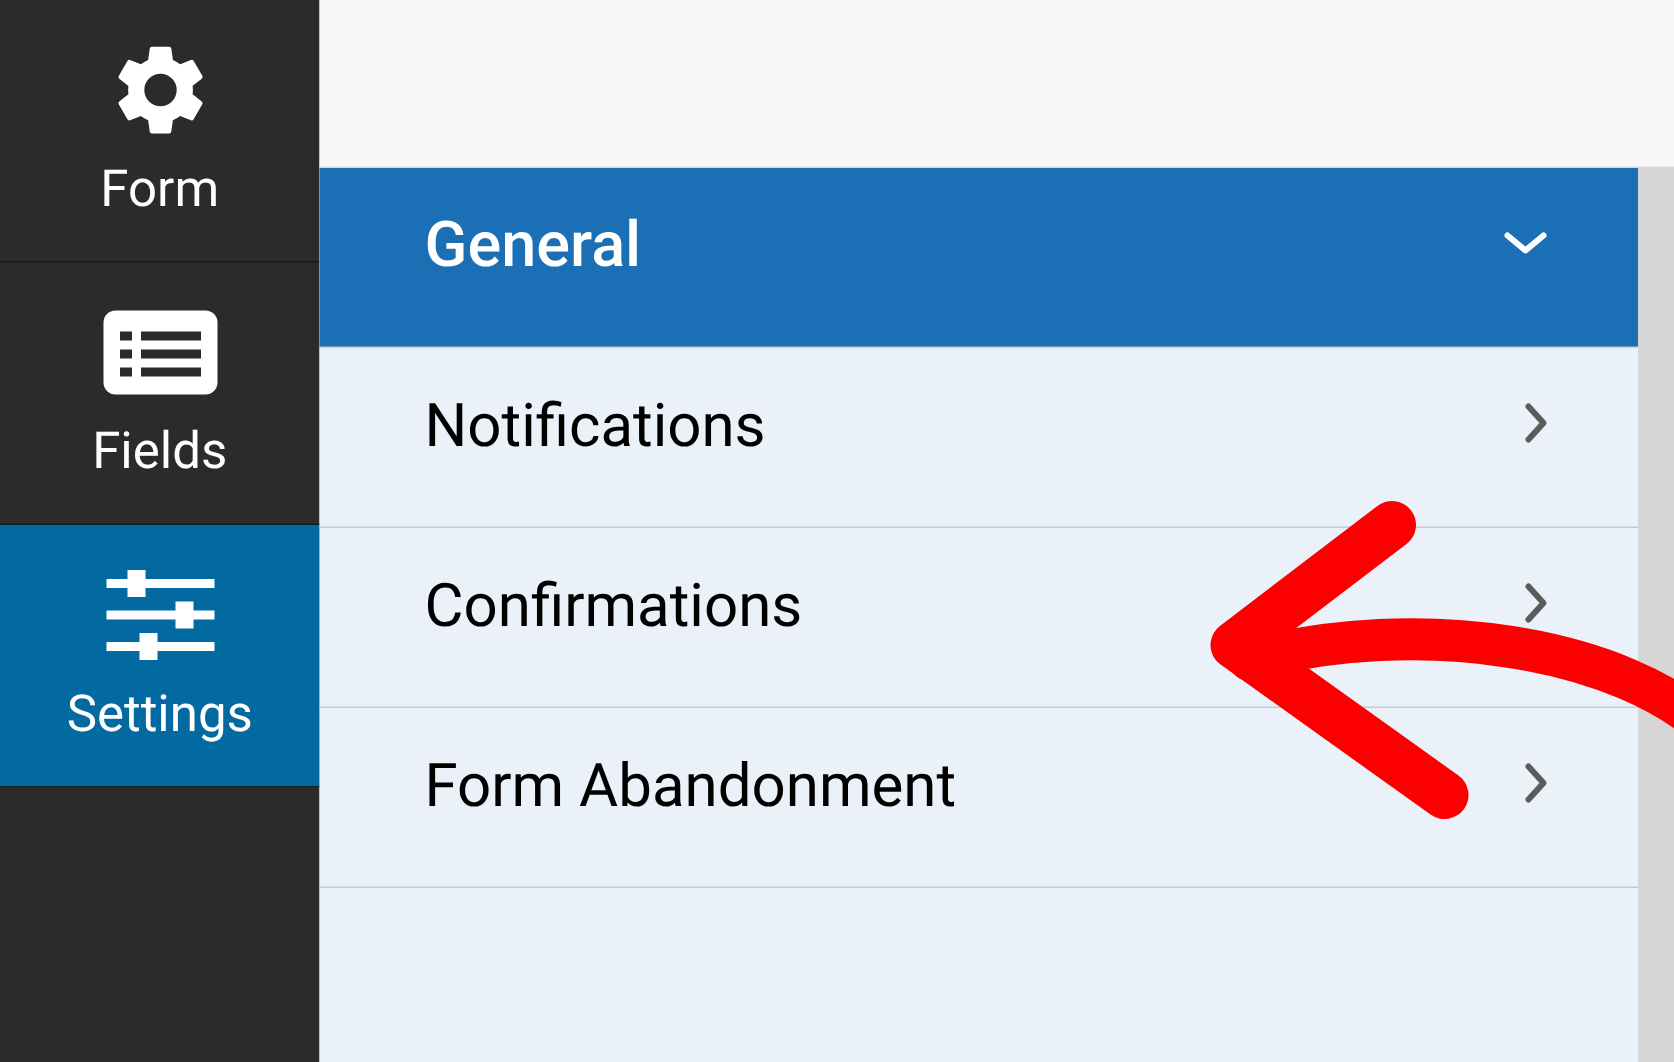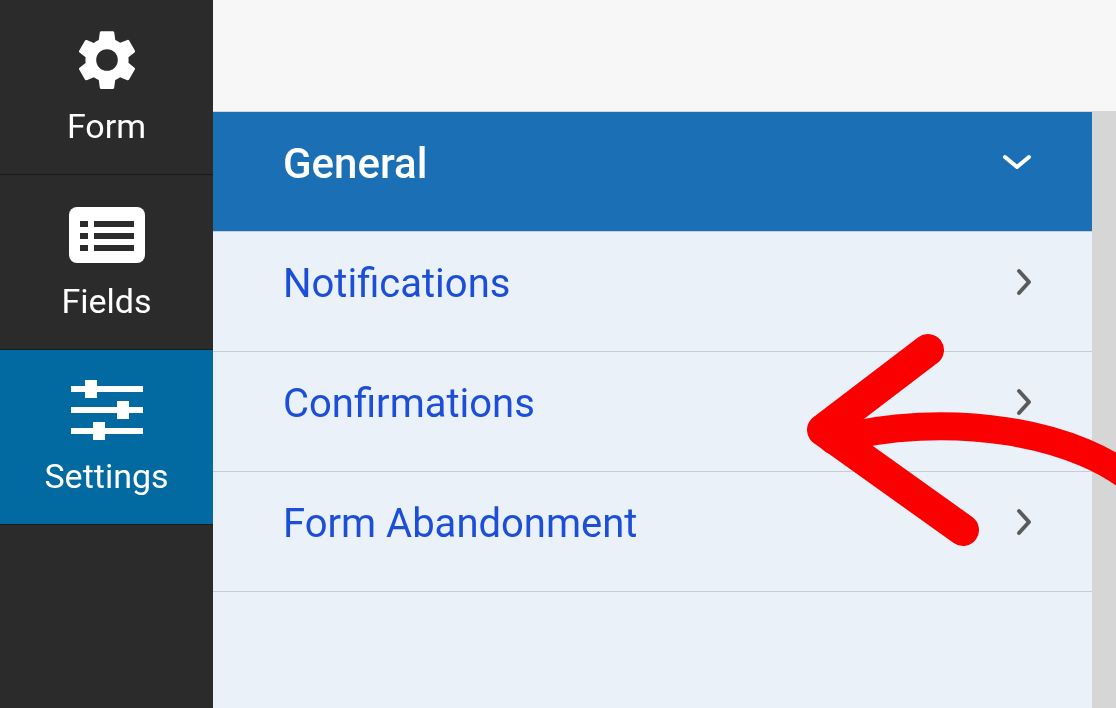--- a/index.html
+++ b/index.html
@@ -81,21 +81,21 @@
       background: #1a6fb5;
       color: #fff;
     }
     .panel-row.header .row-label {
       color: #fff;
       font-weight: 500;
       font-size: 42px;
     }
     .row-label {
       font-size: 40px;
-      color: #1d4ed8;
+      color: #000000;
       font-weight: 400;
     }
     .chevron {
       color: #5b5b5b;
     }
     .panel-row.header .chevron {
       color: #fff;
     }
     .annotation {
       position: absolute;

